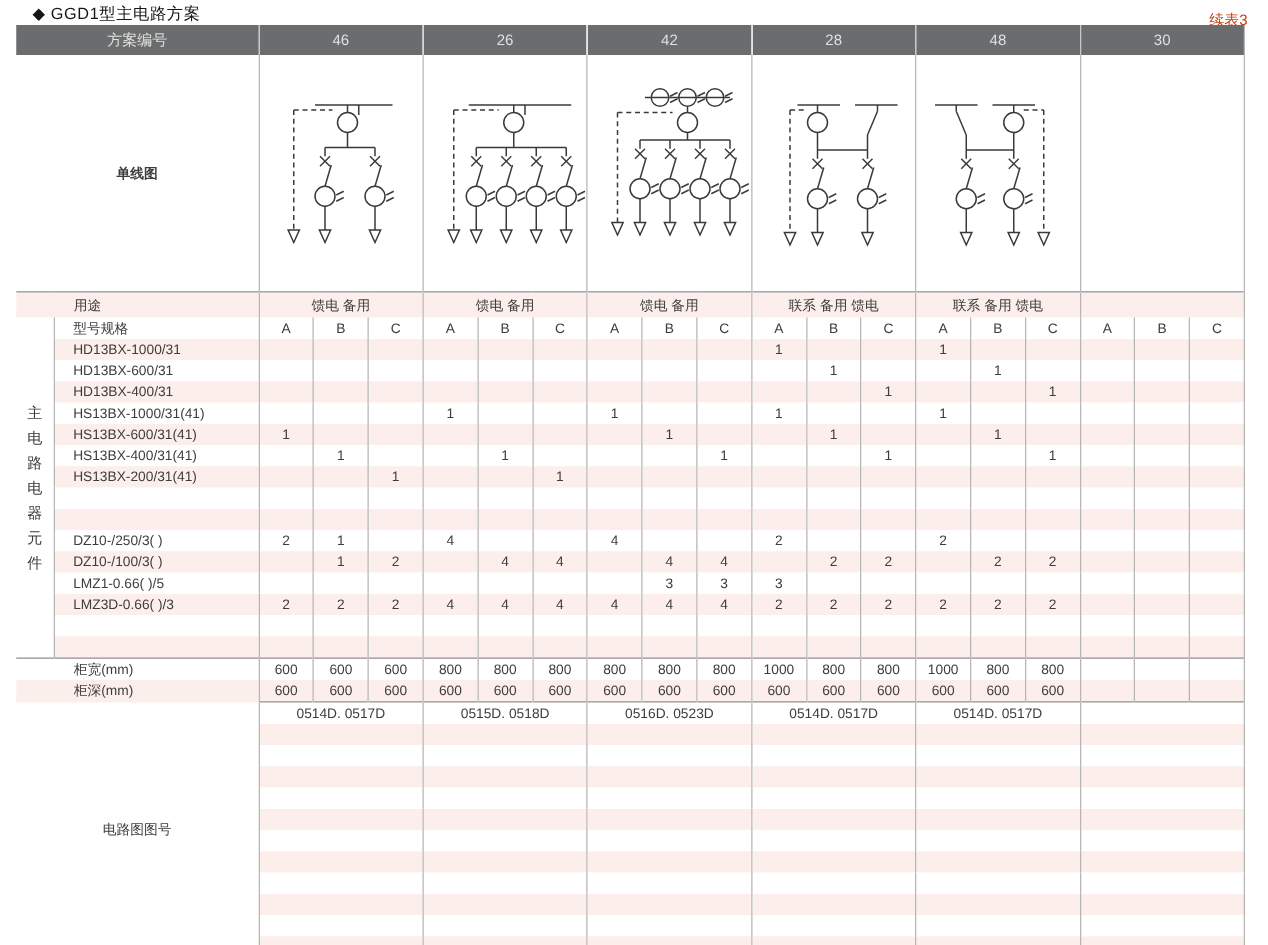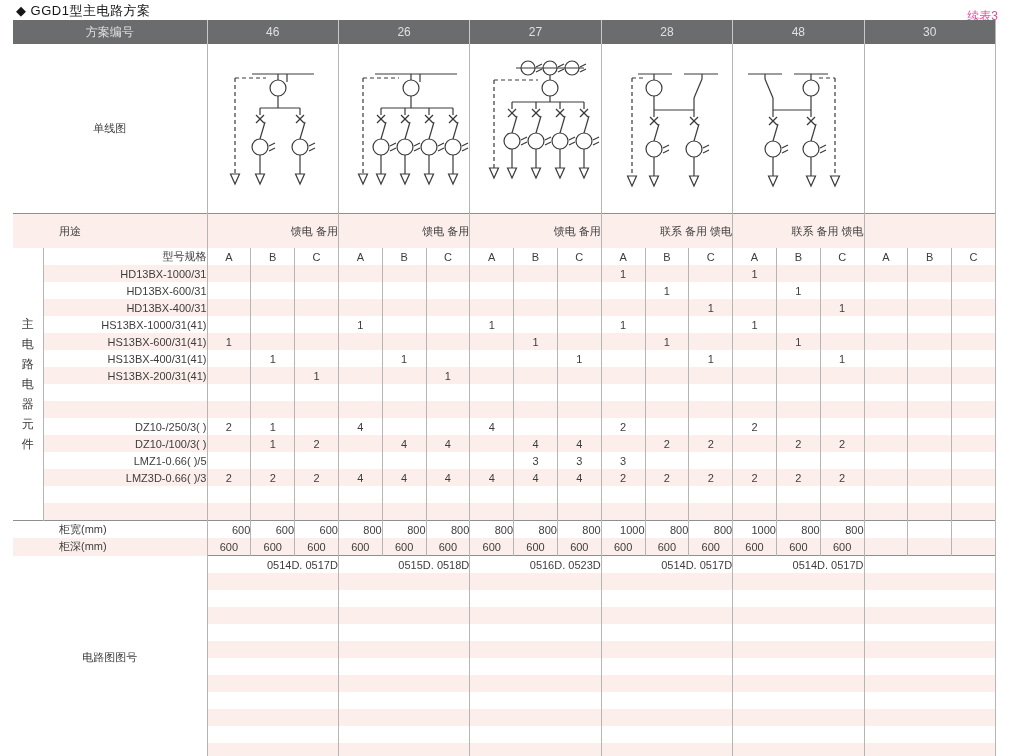--- a/index.html
+++ b/index.html
@@ -2,36 +2,36 @@
 <html style="--pink: #fcefeb; --vline: #b5b5b5; --hline: #8f8f8f; --txt: #3d3d3d; --hdrbg: #6b6c6e; --hdrtx: #e0e0e0; --stroke: #3a3a3a;"><head>
 <meta charset="utf-8">
 <style>
   :root{
     --pink:#fcefeb; --vline:#b5b5b5; --hline:#8f8f8f; --txt:#3d3d3d;
     --hdrbg:#6b6c6e; --hdrtx:#e0e0e0; --stroke:#3a3a3a;
   }
   html,body{margin:0;padding:0;}
   body{width:1014px;height:756px;background:#ffffff;position:relative;
        font-family:"Liberation Sans","DejaVu Sans",sans-serif;color:var(--txt);}
-  .title{position:absolute;left:16px;top:2px;font-size:13px;color:#161616;letter-spacing:0.5px;}
-  .cont-note{position:absolute;right:16px;top:8px;font-size:12px;color:#ec4899;}
+  .title{position:absolute;left:26px;top:2px;font-size:13px;color:#161616;letter-spacing:0.5px;}
+  .cont-note{position:absolute;right:16px;top:8px;font-size:12px;color:#c2410c;}
   table{position:absolute;left:13px;top:20px;width:983px;border-collapse:collapse;table-layout:fixed;}
   td{padding:0;margin:0;font-size:11px;color:var(--txt);text-align:center;vertical-align:middle;
      overflow:hidden;white-space:nowrap;}
   tr.hrow td{background:var(--hdrbg);color:var(--hdrtx);font-size:12px;height:24px;border-left:1px solid #c9c9c9;}
   tr.hrow td.first{border-left:none;}
-  tr.diagrow td{height:169px;vertical-align:middle;}
-  tr.r18 td{height:34px;} tr.r17 td{height:17px;}
+  tr.diagrow td{height:189px;vertical-align:middle;font-weight:bold;}
+  tr.r18 td{height:20px;} tr.r17 td{height:17px;}
   .pink{background:var(--pink);}
   .vl{border-left:1px solid var(--vline);}
   .rl{border-right:1px solid var(--vline);}
-  .sep{border-top:1px solid var(--hline);text-align:right;}
+  .sep{border-top:1px solid var(--hline);}
   tr.remarks td{border-top:2px solid #9d9d9d;border-bottom:2px solid #9d9d9d;height:18px;}
   td.lab-left{text-align:left;padding-left:46px;}
-  td.lab-name{text-align:right;padding-left:15px;}
+  td.lab-name{text-align:left;padding-left:15px;}
   td.side-cell{background:#fff;font-size:12px;line-height:20px;white-space:pre-line;color:#3a3a3a;}
   td.circuit-label{background:#fff;font-size:11px;}
   svg{display:block;margin:0 auto;}
 </style>
 </head>
 <body>
 
 <div class="title">◆ GGD1型主电路方案</div>
 <div class="cont-note">续表3</div>
 
@@ -57,21 +57,21 @@
     <col style="width:43.8px">
       <col style="width:43.8px">
       <col style="width:43.8px">
   </colgroup>
 
   <tbody>
     <tr class="hrow">
       <td class="first" colspan="2">方案编号</td>
       <td colspan="3">46</td>
       <td colspan="3">26</td>
-      <td colspan="3">27</td>
+      <td colspan="3">42</td>
       <td colspan="3">28</td>
       <td colspan="3">48</td>
       <td colspan="3" class="rl">30</td>
     </tr>
     <tr class="diagrow">
       <td colspan="2">单线图</td>
       <td colspan="3" class="vl diagram-cell">
           <svg viewBox="0 0 131 150" width="131" height="150">
             <line x1="44" y1="20" x2="106" y2="20" stroke="#3a3a3a" stroke-width="1.2"></line>
             <line x1="70" y1="20" x2="70" y2="26" stroke="#3a3a3a" stroke-width="1.2"></line>

